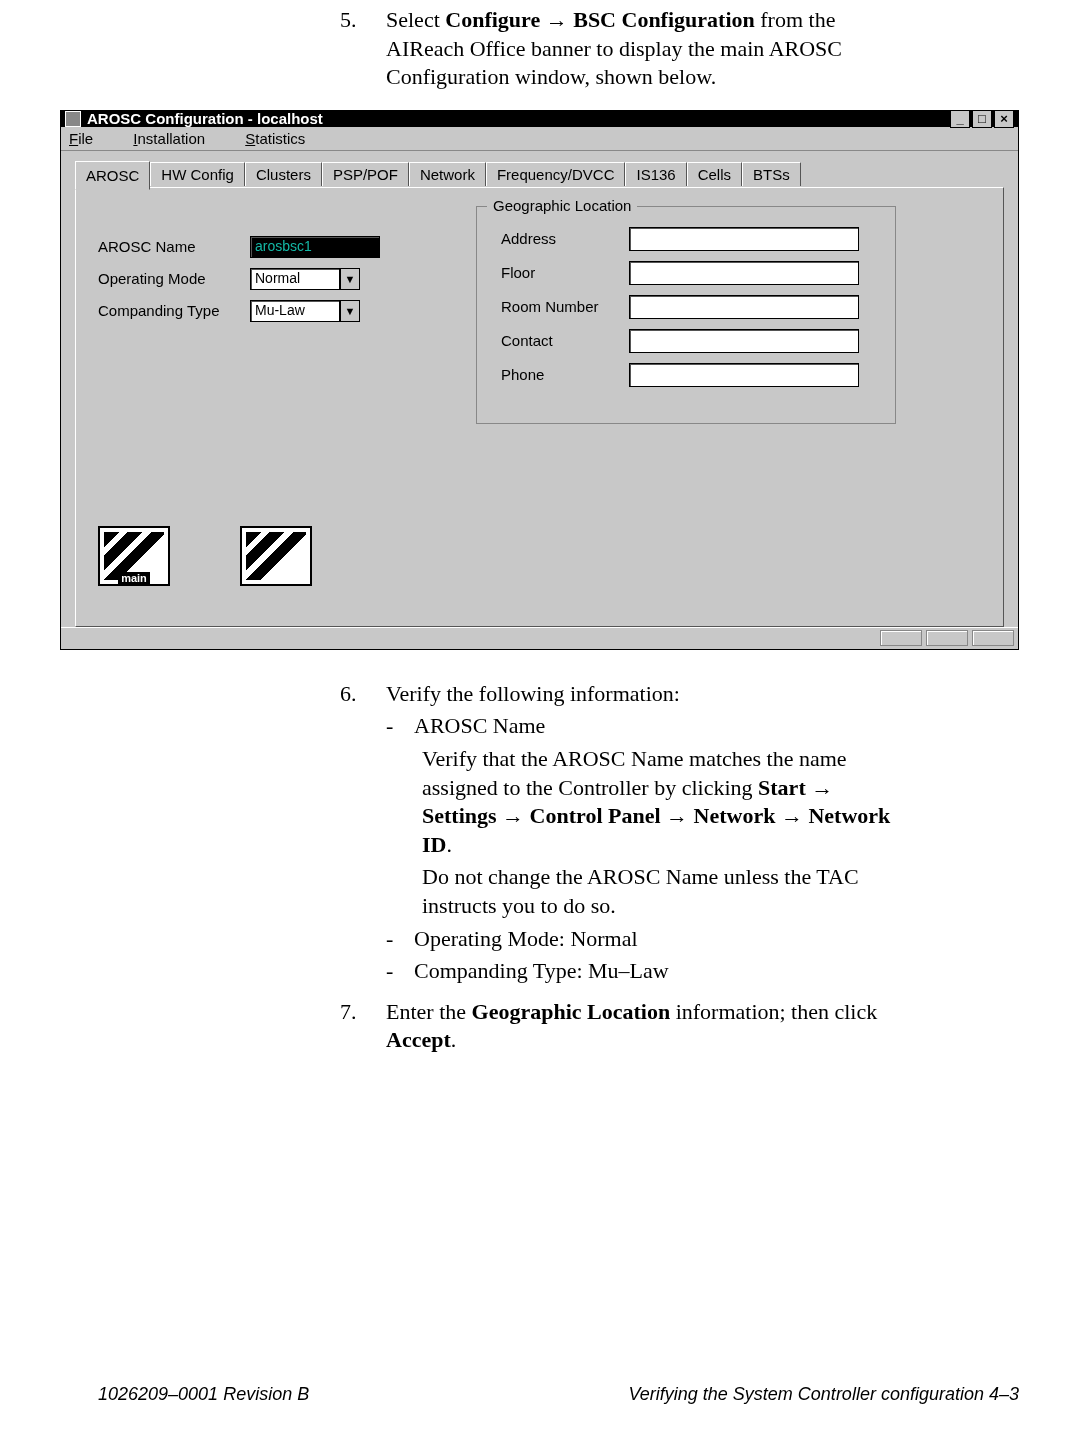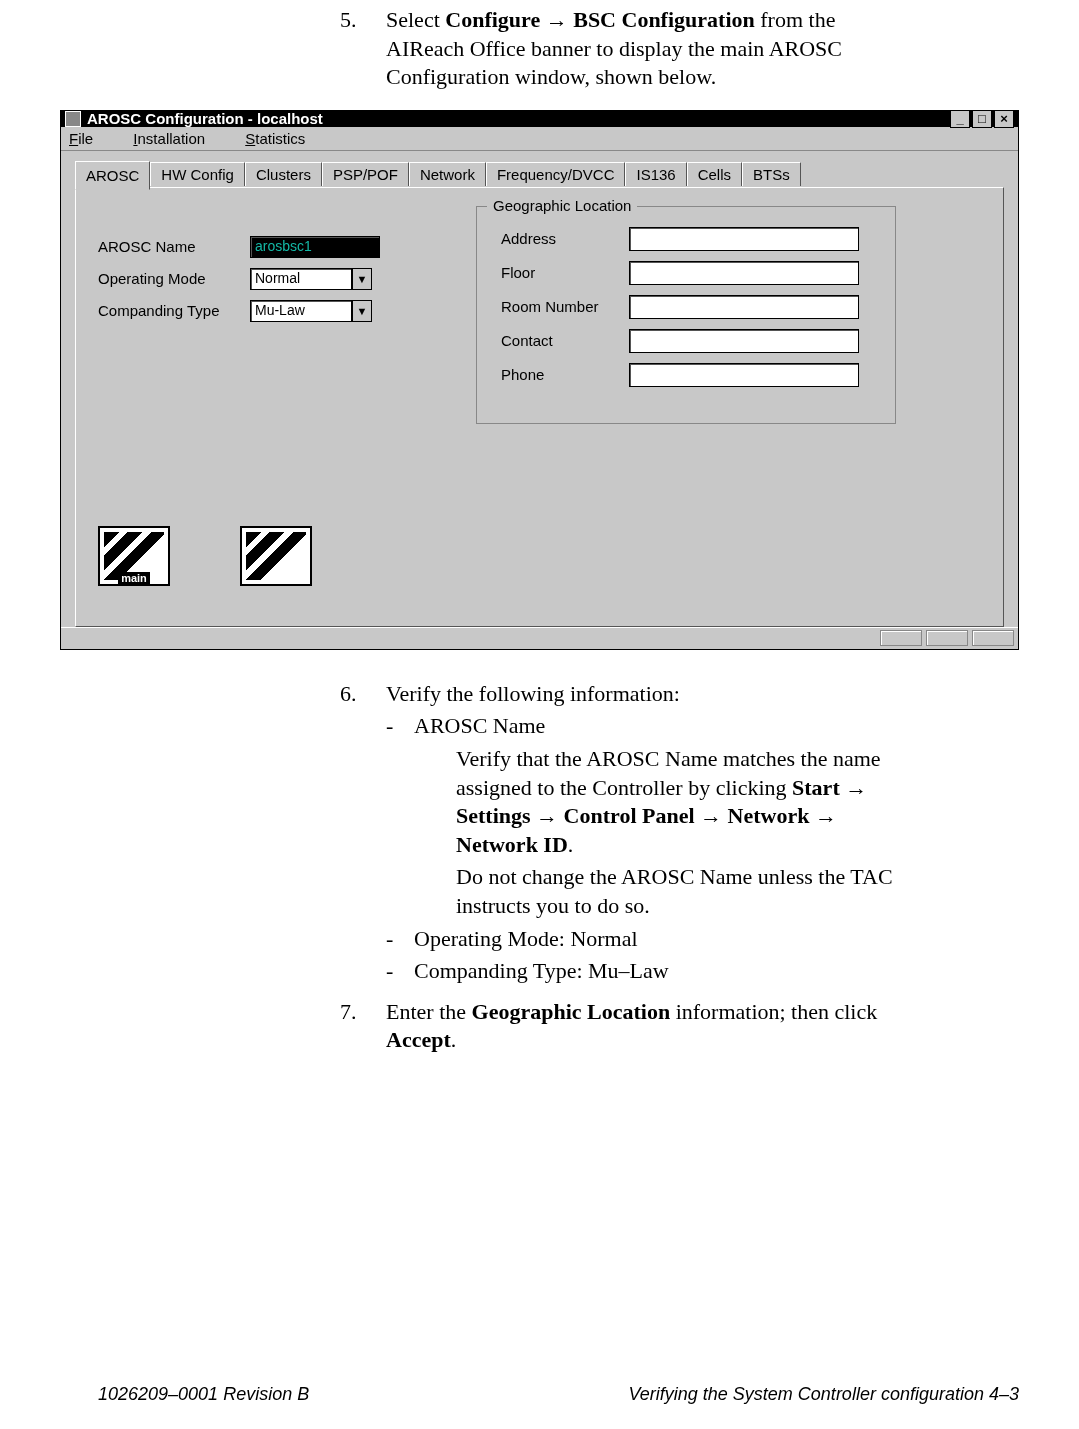--- a/index.html
+++ b/index.html
@@ -24,21 +24,21 @@
     margin-right: 120px;
     font-size: 22px;
     line-height: 1.3;
   }
   .step { display: flex; margin-top: 6px; }
   .step-num { width: 46px; flex: 0 0 46px; }
   .step-body { flex: 1; }
   .sub { margin-left: 46px; display:flex; margin-top:4px;}
   .sub-dash { width: 28px; flex:0 0 28px;}
   .sub-body { flex:1;}
-  .subsub { margin-left: 116px; margin-top:4px; margin-bottom:4px;}
+  .subsub { margin-left: 82px; margin-top:4px; margin-bottom:4px;}
   .bold { font-weight: bold; }
 
   
   .win {
     margin: 18px 0 30px 0;
     border: 1px solid #000;
     background:#c8c8c8;
     font-family: "MS Sans Serif","Tahoma",Arial,sans-serif;
     font-size: 15px;
     color:#000;
@@ -105,21 +105,21 @@
   .formrow .lbl{width:152px;font-size:15px;}
   .txtin{
     width:130px;height:22px;background:#fff;border:1px solid #000;
     box-shadow: inset 1px 1px 0 #555;
     font-size:14px;padding:1px 4px;
   }
   .txtin.dark{background:#000;color:#14b8a6;}
   .combo{
     display:flex;align-items:center;
   }
-  .combo .txtin{width:102px;}
+  .combo .txtin{width:90px;}
   .combo .drop{
     width:20px;height:22px;background:#c8c8c8;border:1px solid #000;
     display:flex;align-items:center;justify-content:center;font-size:11px;
   }
 
   .geo{
     position:absolute;left:400px;top:18px;width:420px;
     border:1px solid #888;padding:20px 18px 26px 24px;
   }
   .geo .legend{

